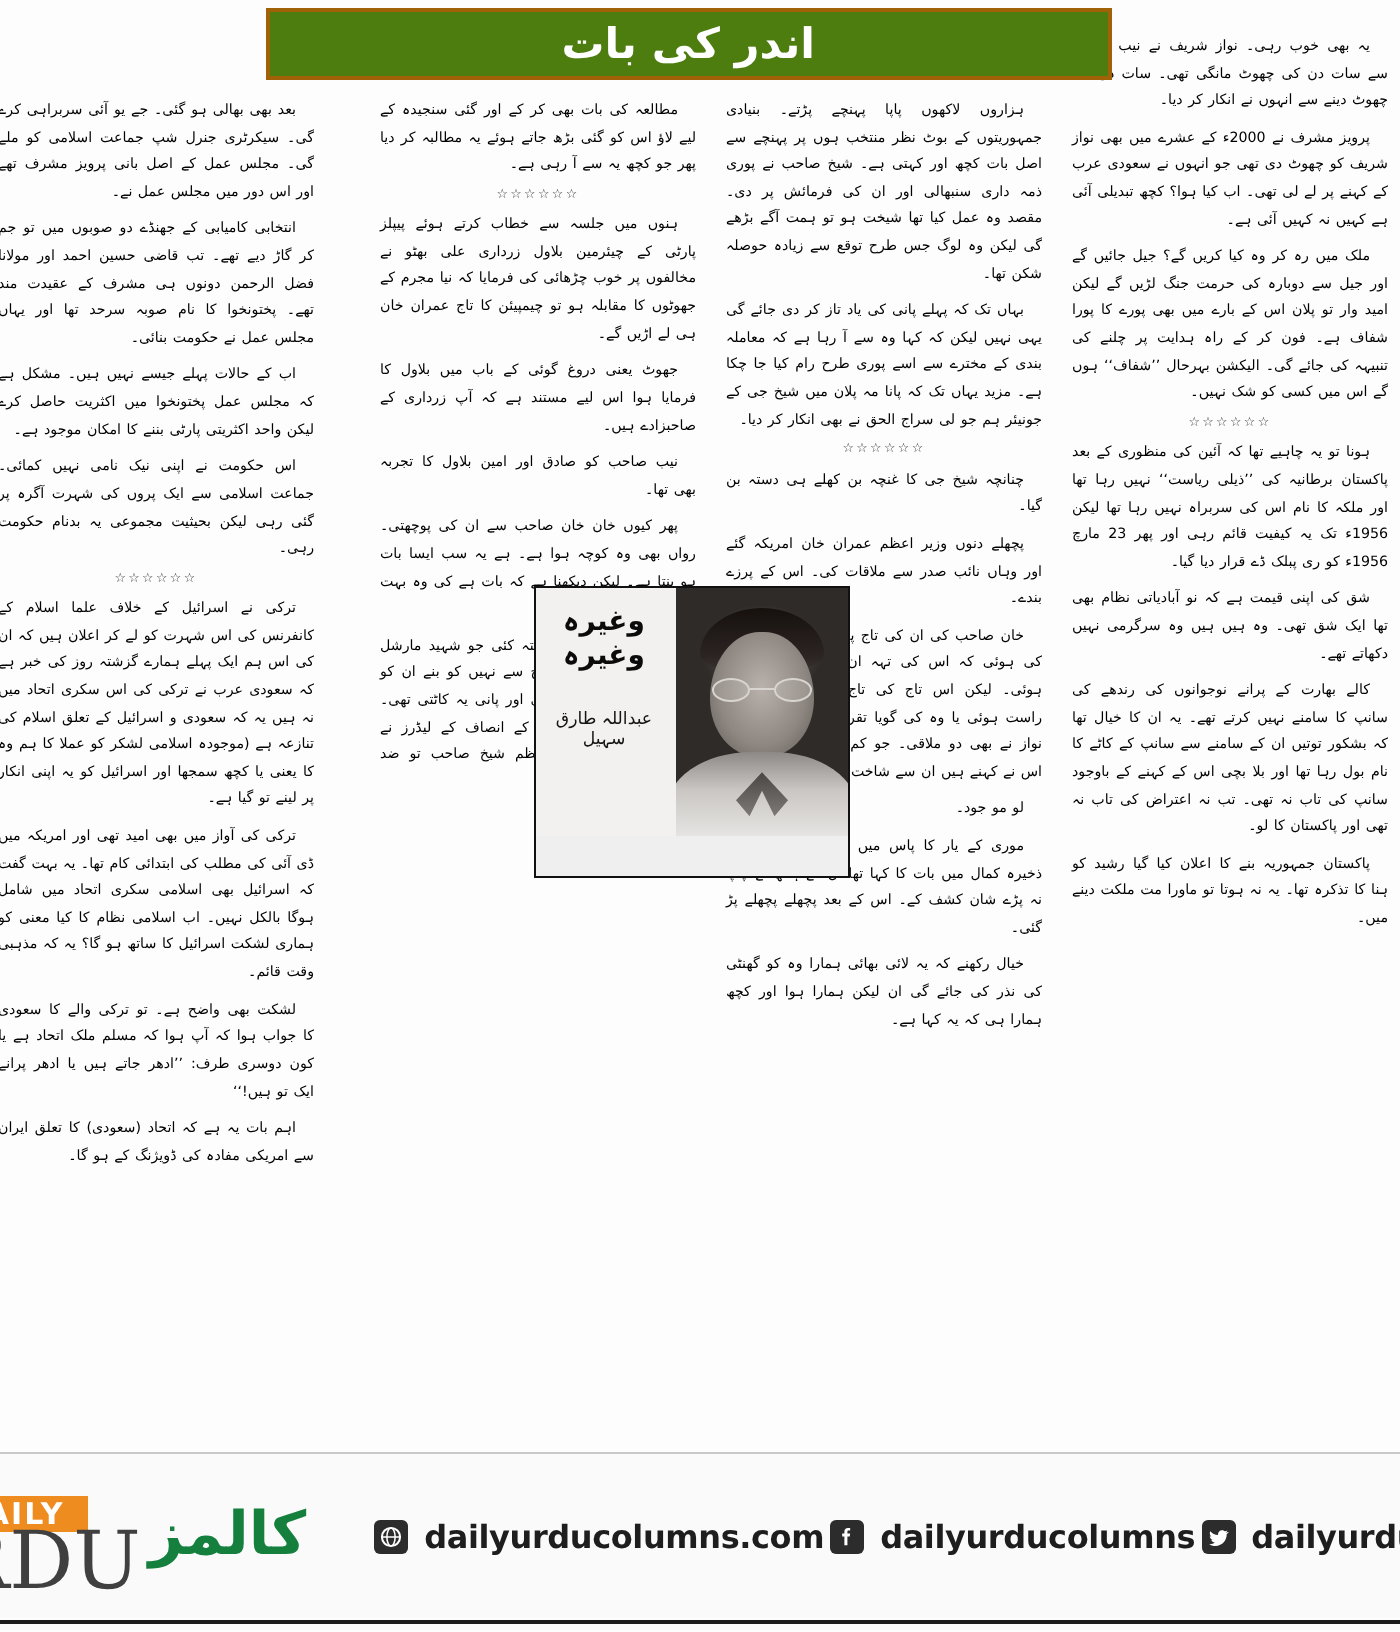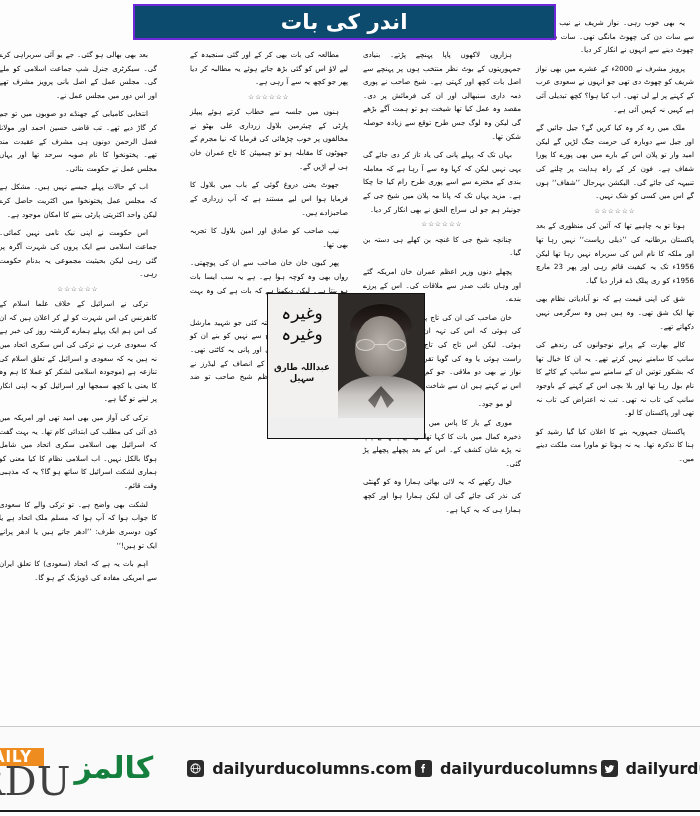--- a/index.html
+++ b/index.html
@@ -14,22 +14,22 @@
     position:relative;
     width:700px;height:816px;
     background:#fdfdfd;
   }
 
   
   .banner{
     position:absolute;
     left:133px;top:4px;
     width:423px;height:36px;
-    background:#0c4a6e;
-    border:2px solid #6d28d9;
+    background:#4d7c0f;
+    border:2px solid #a16207;
     box-sizing:border-box;
     display:flex;align-items:center;justify-content:center;
   }
   .banner-title{
     color:#ffffff;
     font-size:21px;
     font-weight:bold;
     letter-spacing:0.5px;
     line-height:1;
     direction:rtl;
@@ -159,31 +159,31 @@
     position:absolute;
     right:86px;top:0;
     width:72px;height:124px;
     display:flex;flex-direction:column;
     align-items:center;justify-content:flex-start;
     padding-top:9px;
     box-sizing:border-box;
     background:#f2f1f0;
   }
   .column-name{
-    font-size:17px;
-    font-weight:normal;
+    font-size:14px;
+    font-weight:bold;
     color:#0b0b0b;
     line-height:1.22;
     text-align:left;
     direction:rtl;
   }
   .author-name{
     margin-top:18px;
     font-size:8.6px;
-    font-weight:bold;
+    font-weight:normal;
     color:#141414;
     text-align:center;
     direction:rtl;
     line-height:1.2;
   }
   .email-bar{
     position:absolute;
     left:0;bottom:0;
     width:100%;height:22px;
     background:#161616;

